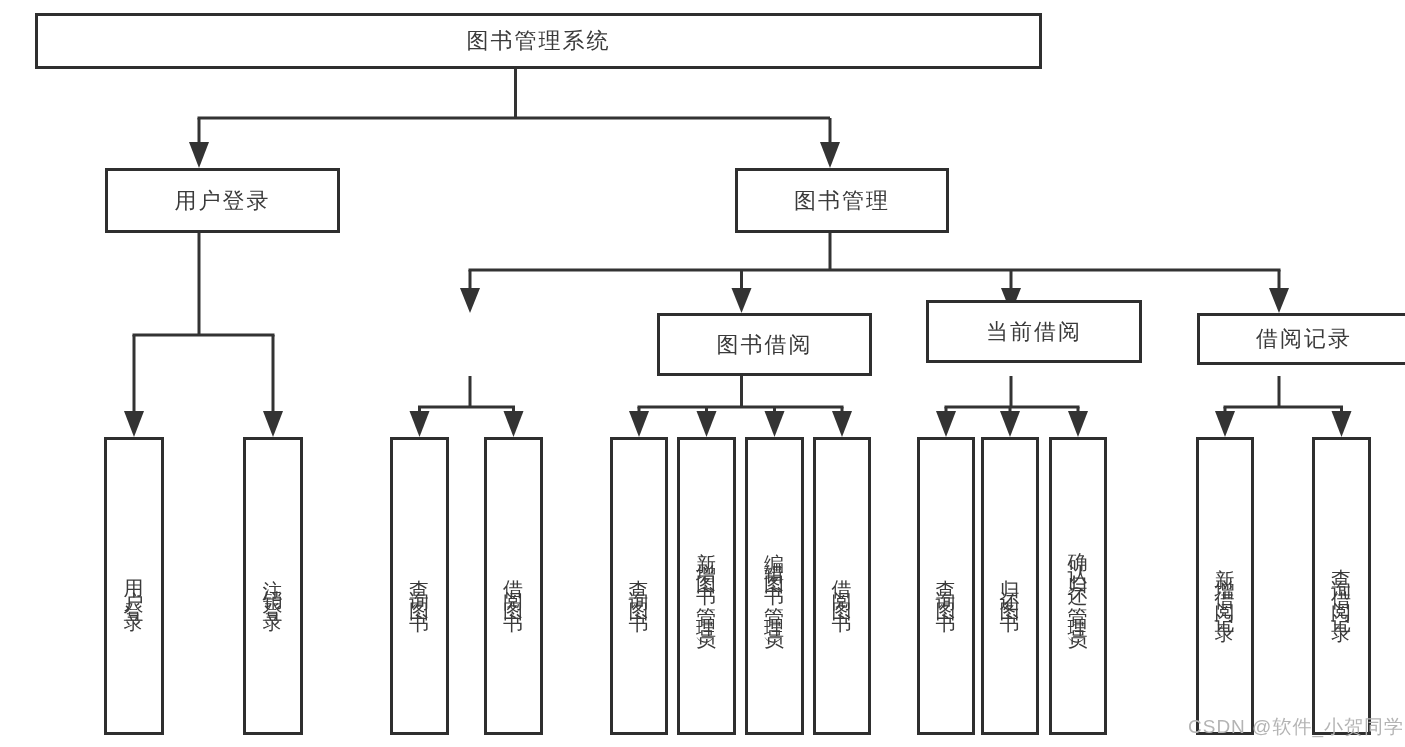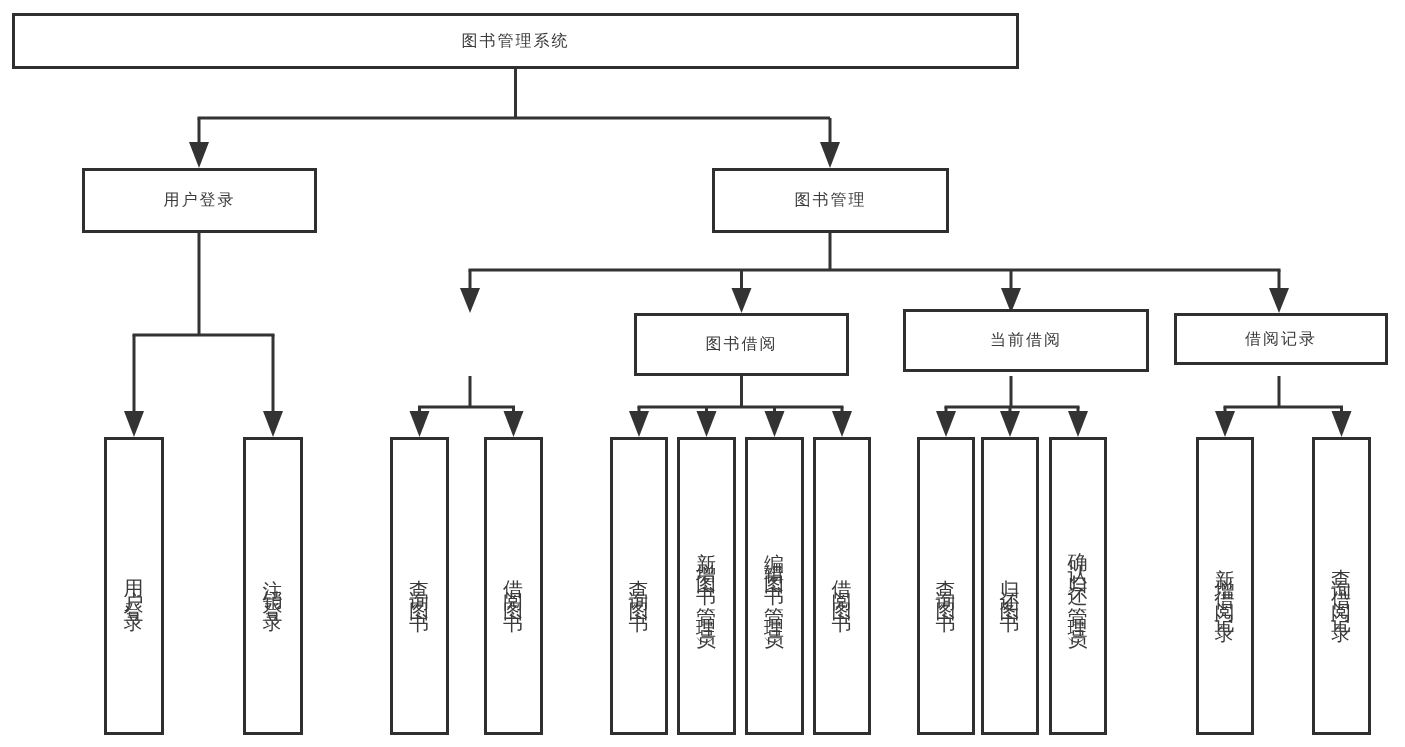--- a/index.html
+++ b/index.html
@@ -14,35 +14,35 @@
   .box {
     position:absolute;
     box-sizing:border-box;
     border:3px solid #2f2f2f;
     background:#ffffff;
     display:flex;
     align-items:center;
     justify-content:center;
     color:#3a3a3a;
   }
-  .hbox { font-size:16px; letter-spacing:2px; white-space:nowrap; }
+  .hbox { font-size:22px; letter-spacing:2px; white-space:nowrap;margin-left:23px; }
   .vbox .vtext {
     writing-mode:vertical-lr;
     font-size:20px;
     letter-spacing:11px;
     line-height:1;
     color:#3a3a3a;
   }
   
   #n-root   { left:12px;   top:13px;  width:1007px; height:56px; }
   #n-login  { left:82px;   top:168px; width:235px;  height:65px; }
-  #n-mgmt   { left:712px;  top:168px; width:237px;  height:65px; }
+  #n-mgmt   { left:712px;  top:168px; width:214px;  height:65px; }
   #n-rec    { left:362px;  top:313px; width:216px;  height:63px; }
   #n-borrow { left:634px;  top:313px; width:215px;  height:63px; }
-  #n-cur    { left:903px;  top:309px; width:246px;  height:63px; }
+  #n-cur    { left:903px;  top:300px; width:216px;  height:63px; }
   #n-hist   { left:1174px; top:313px; width:214px;  height:52px; }
   .leaf { top:437px; height:298px; }
   #l-g1a { left:104px;  width:60px; }
   #l-g1b { left:243px;  width:60px; }
   #l-g2a { left:390px;  width:59px; }
   #l-g2b { left:484px;  width:59px; }
   #l-g3a { left:610px;  width:58px; }
   #l-g3b { left:677px;  width:59px; }
   #l-g3c { left:745px;  width:59px; }
   #l-g3d { left:813px;  width:58px; }
@@ -196,14 +196,15 @@
     <span class="vtext">确认归还（管理员）</span>
   </div>
 
   <div id="l-g5a" class="box vbox leaf">
     <span class="vtext">新增借阅记录</span>
   </div>
   <div id="l-g5b" class="box vbox leaf">
     <span class="vtext">查询借阅记录</span>
   </div>
 
+  <div id="watermark">CSDN @软件_小贺同学</div>
 
 </div>
 
 </body></html>

